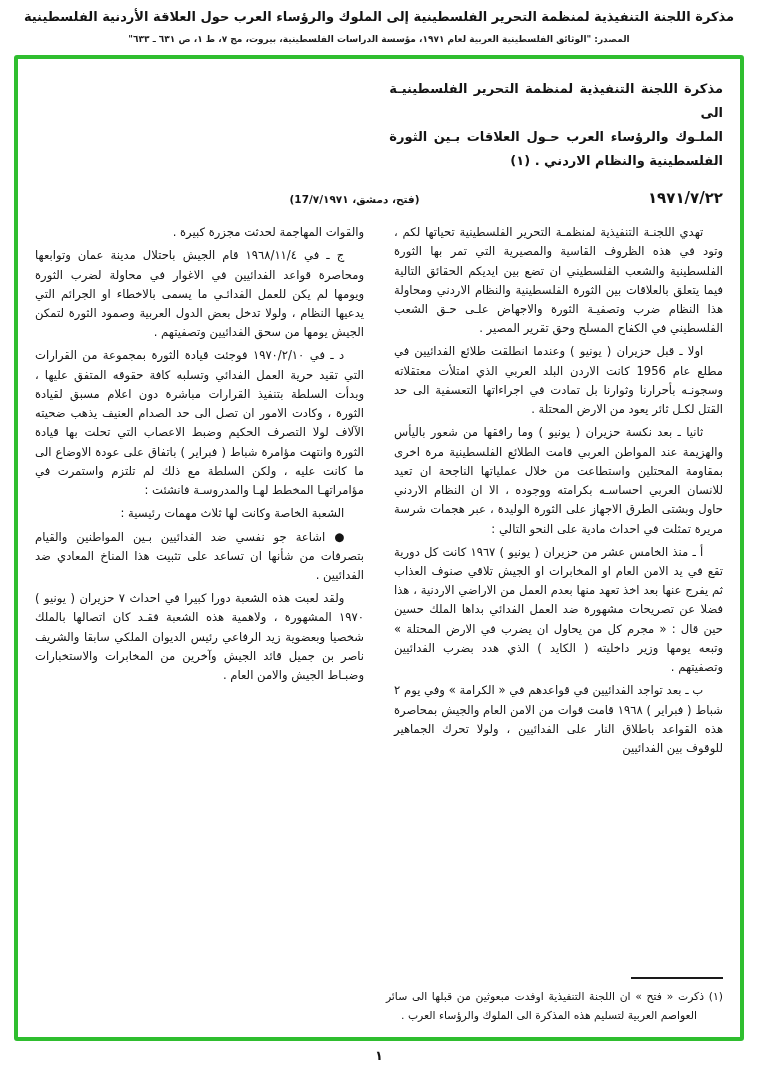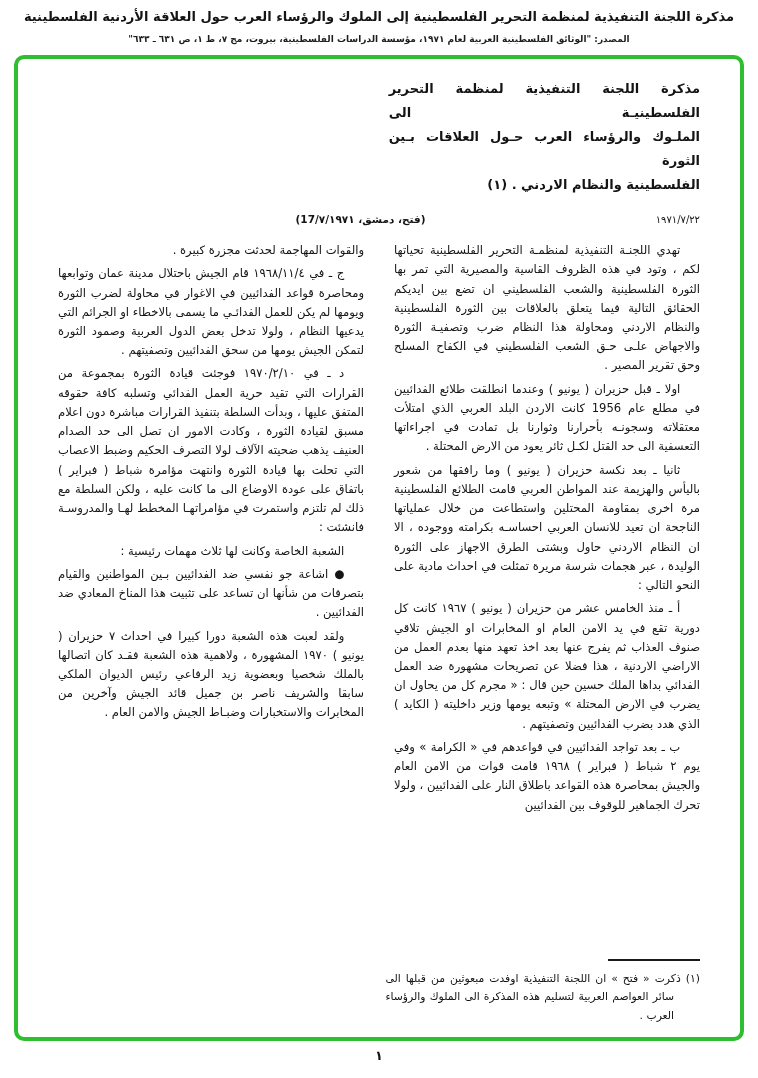--- a/index.html
+++ b/index.html
@@ -3,29 +3,29 @@
 <meta charset="utf-8">
 <style>
   html,body{margin:0;padding:0;}
   body{background:#ffffff;font-family:"DejaVu Sans",sans-serif;}
   .page{width:758px;height:1078px;margin:0 auto;background:#ffffff;color:#141414;position:relative;overflow:hidden;}
 
   .outer-header{direction:rtl;text-align:center;padding:8px 22px 0;}
   .outer-title{font-weight:700;font-size:13px;line-height:1.45;}
   .outer-source{font-weight:700;font-size:9px;margin-top:7px;color:#1d1d1d;}
 
-  .green-frame{margin:11px 14px 0;border:4px solid #2fbe2f;border-radius:10px;padding:18px 40px 12px;height:948px;overflow:hidden;background:#ffffff;}
+  .green-frame{margin:11px 14px 0;border:4px solid #2fbe2f;border-radius:3px;padding:18px 17px 12px;height:948px;overflow:hidden;background:#ffffff;}
   .doc{direction:rtl;height:100%;display:flex;flex-direction:column;}
 
   .doc-title{width:48.5%;margin:0 0 0 auto;font-weight:700;font-size:13px;line-height:1.85;}
   .doc-title .para{margin:0;text-align:justify;text-indent:0;}
   .doc-title .para.tj{text-align-last:justify;}
 
   .date-row{display:flex;justify-content:space-between;align-items:baseline;margin-top:16px;padding-left:37%;}
-  .date-value{font-size:10px;font-weight:400;}
+  .date-value{font-size:15px;font-weight:700;}
   .pub-note{font-size:10.5px;font-weight:700;}
 
   .columns{display:flex;gap:30px;margin-top:16px;flex:1;min-height:0;overflow:hidden;}
   .col{flex:1;font-size:11.6px;line-height:1.66;text-align:justify;}
   .col .para{margin:0 0 4px;text-indent:1.7em;}
   .col .para.no-indent{text-indent:0;}
   .col .para.salutation{text-indent:1.2em;margin-bottom:6px;}
 
   .footnote-area{width:49%;margin:8px 0 0 auto;flex:none;}
   .footnote-rule{width:92px;border-top:2px solid #1a1a1a;margin:0 0 9px auto;}

